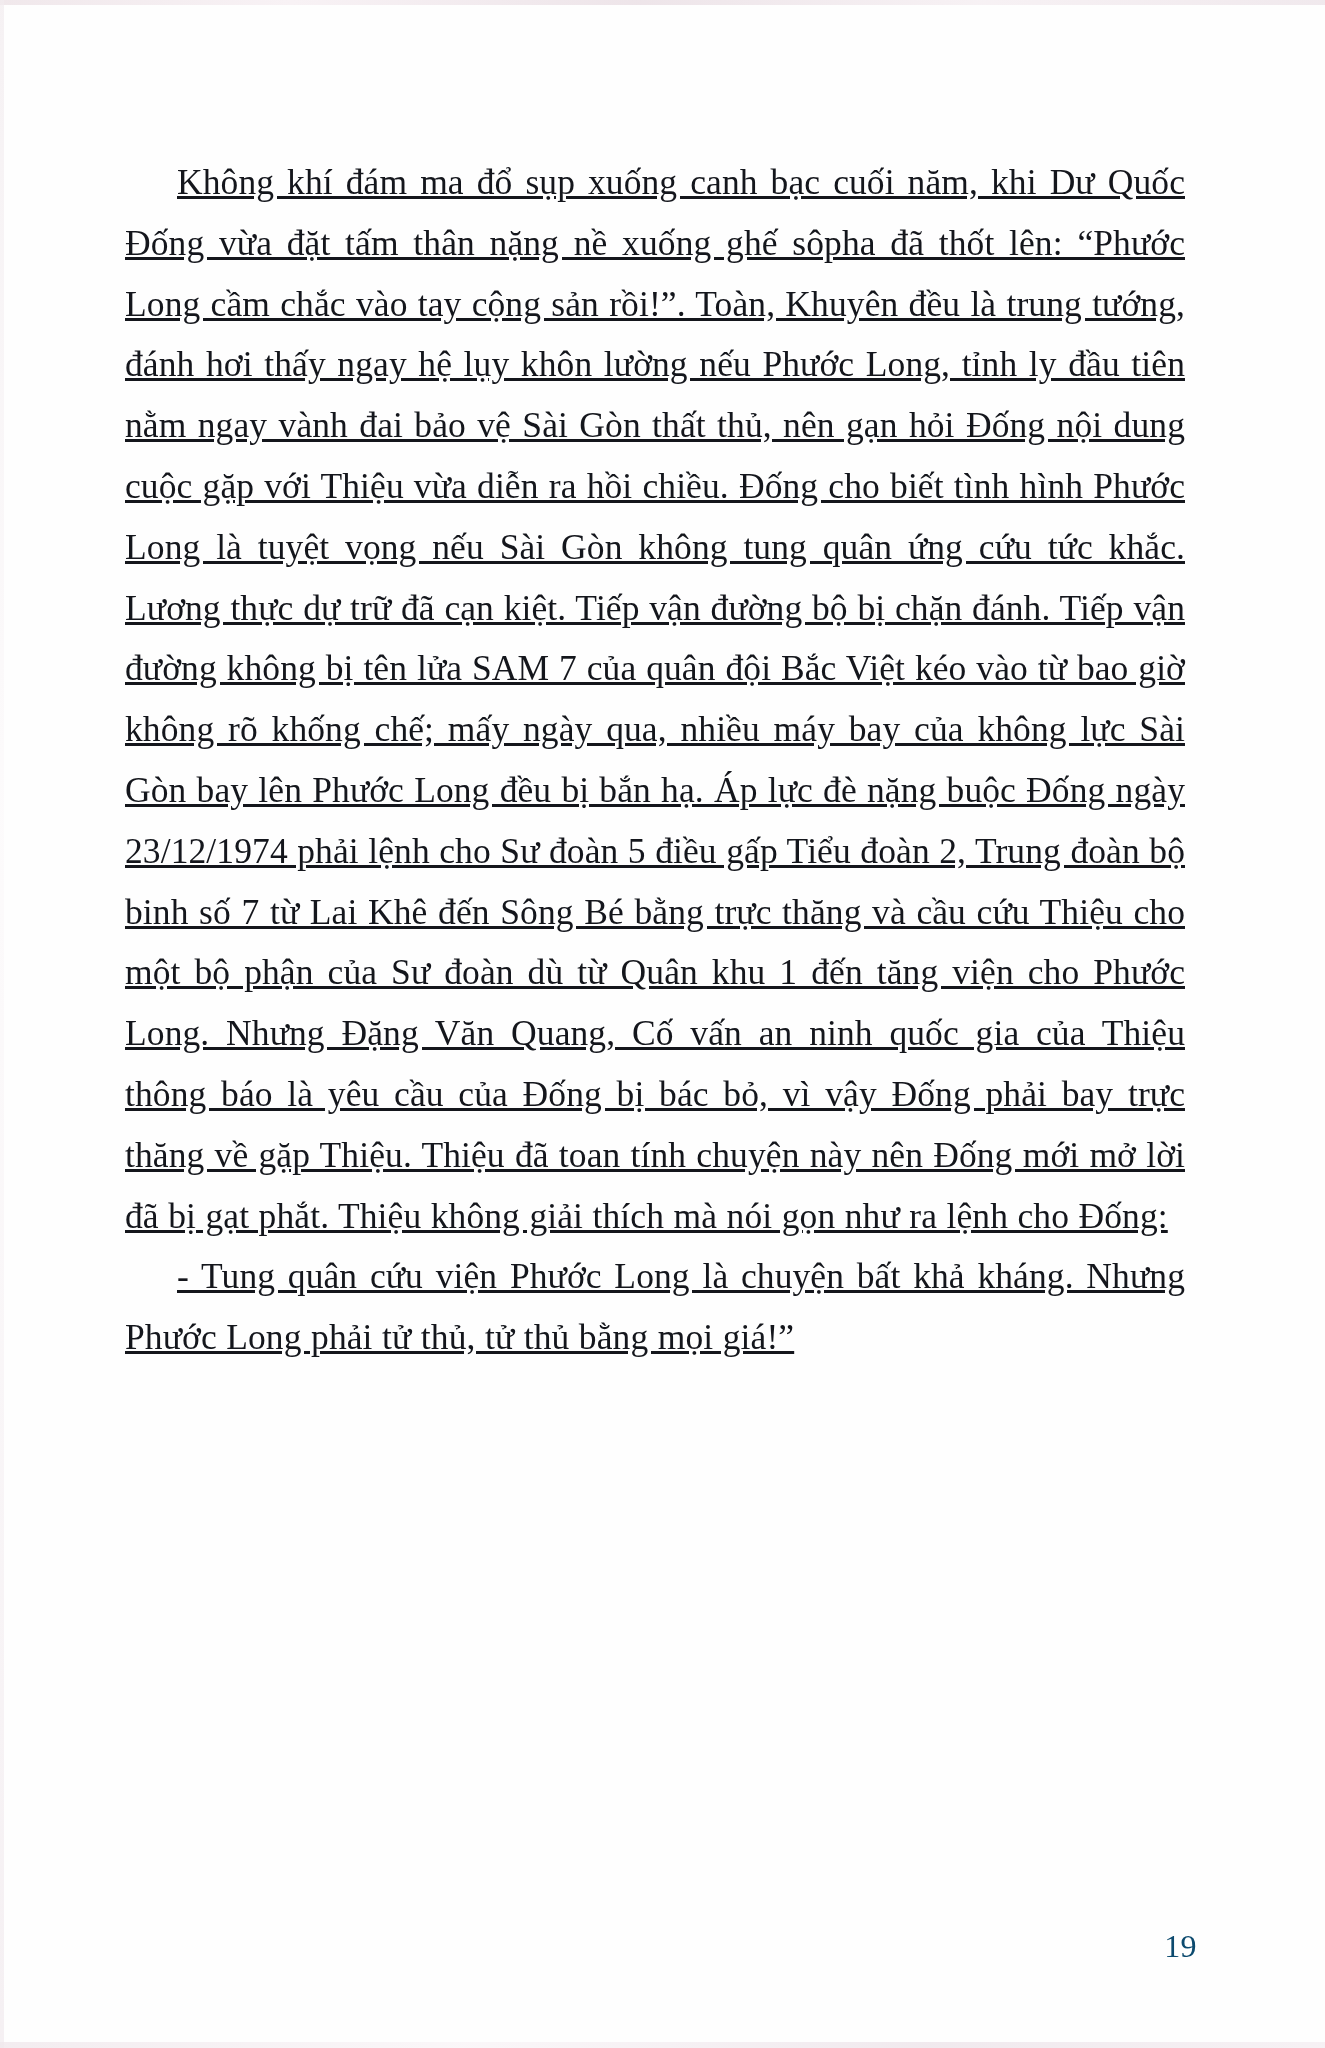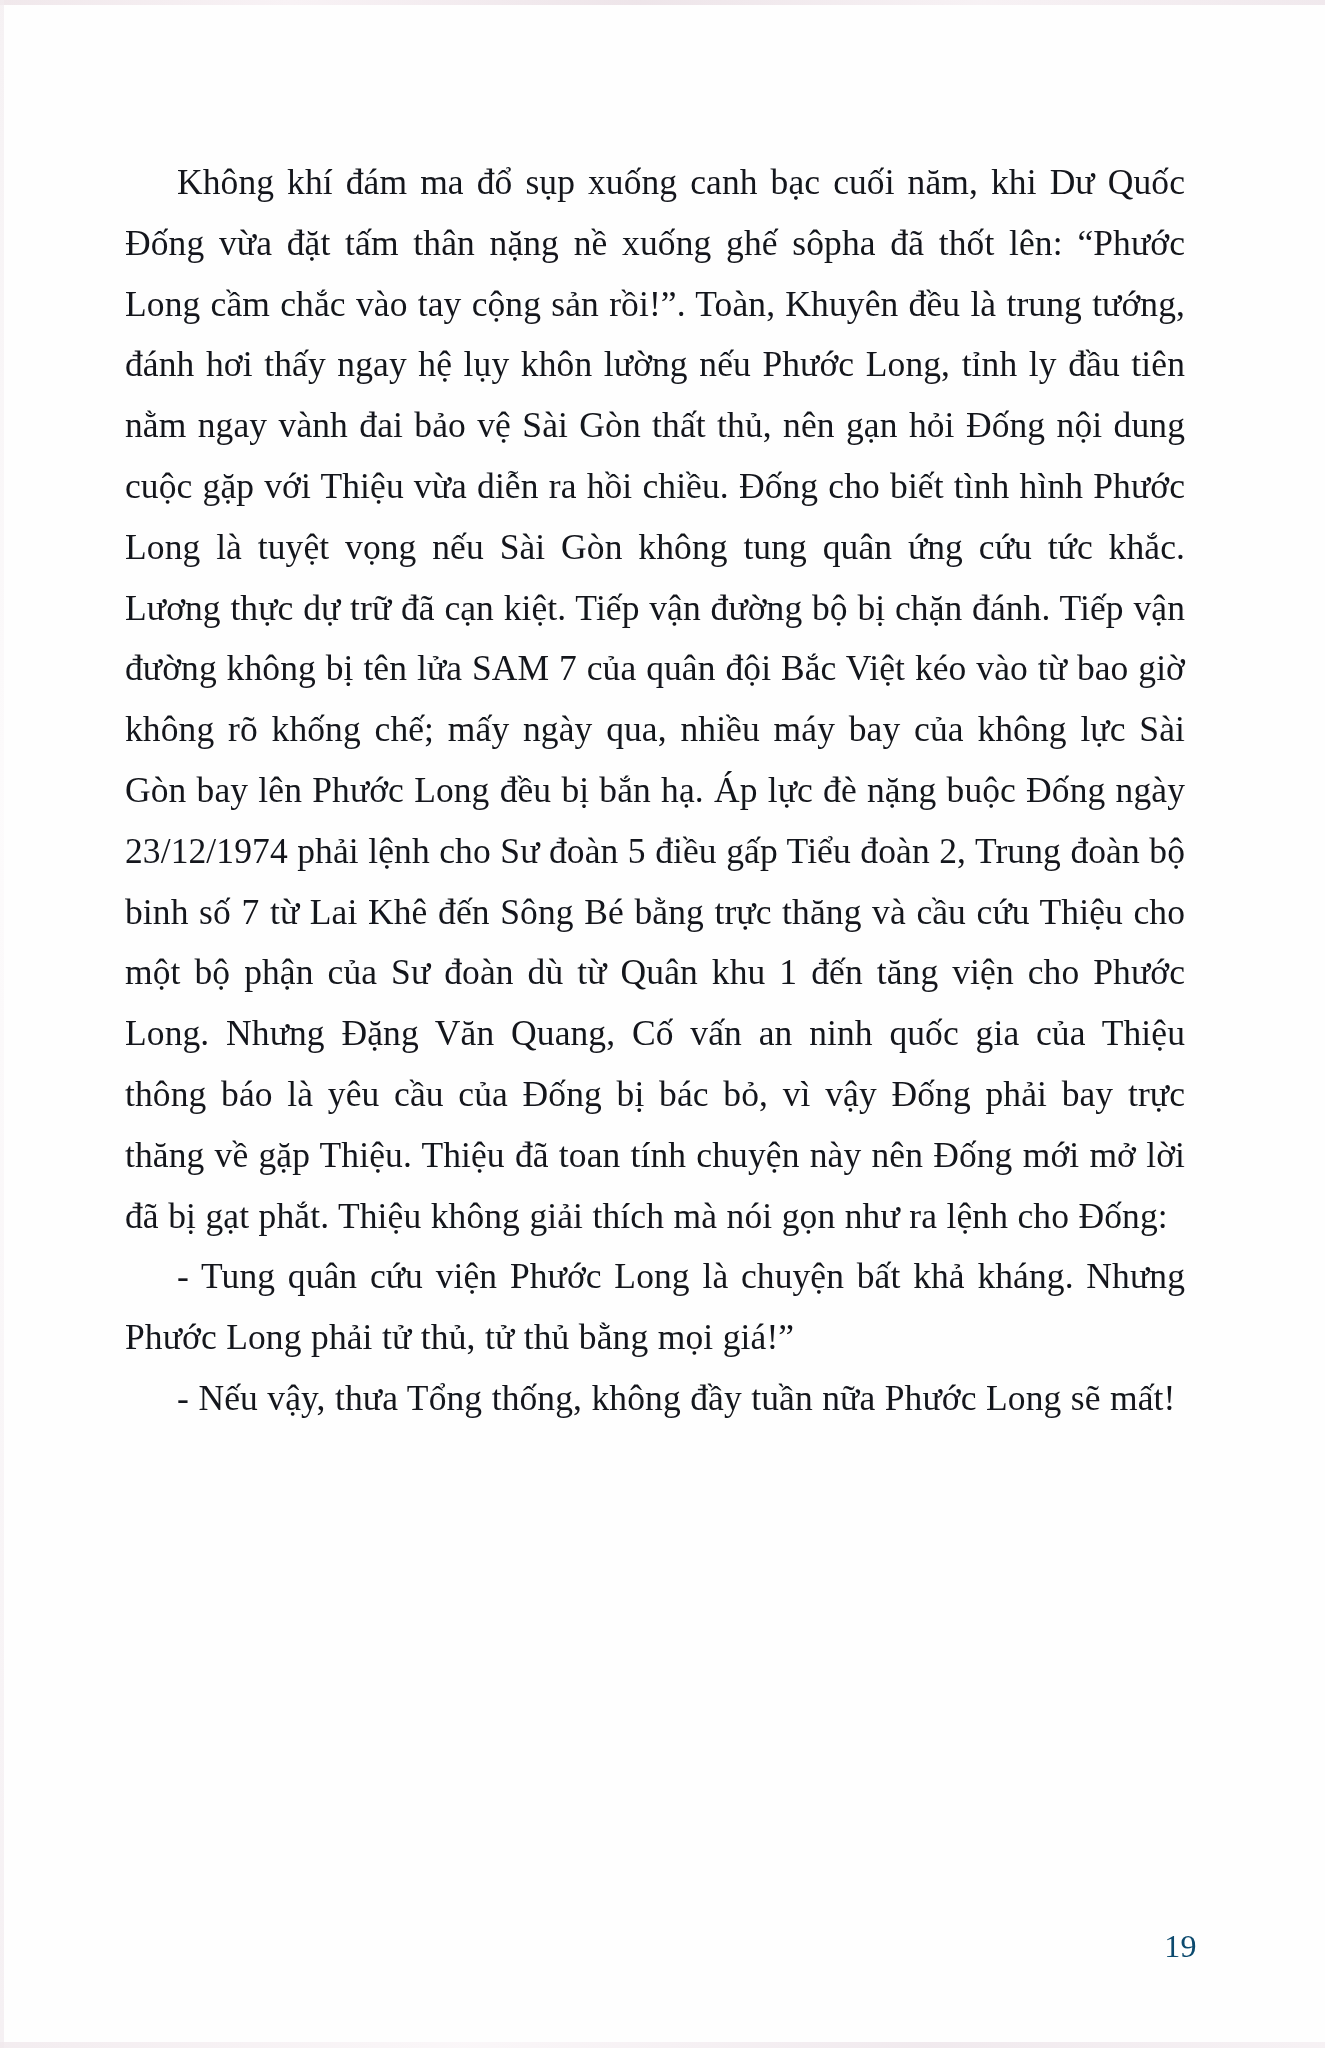--- a/index.html
+++ b/index.html
@@ -71,20 +71,21 @@
     color: #14161c;
     text-align: justify;
     text-justify: inter-word;
     letter-spacing: 0.1px;
     word-spacing: 0.5px;
     -webkit-font-smoothing: antialiased;
   }
 
   p.para.indent {
     text-indent: 52px;
+    text-decoration: underline;
   }
 
   
   p.para + p.para {
     margin-top: 0;
   }
 
   .page-number {
     position: absolute;
     right: 128px;
@@ -100,18 +101,17 @@
 
 <div class="page">
 
   <div class="scan-edge-top"></div>
   <div class="scan-edge-left"></div>
   <div class="scan-edge-bottom"></div>
 
   <div class="text-block">
     <p class="para indent">Không khí đám ma đổ sụp xuống canh bạc cuối năm, khi Dư Quốc Đống vừa đặt tấm thân nặng nề xuống ghế sôpha đã thốt lên: “Phước Long cầm chắc vào tay cộng sản rồi!”. Toàn, Khuyên đều là trung tướng, đánh hơi thấy ngay hệ lụy khôn lường nếu Phước Long, tỉnh ly đầu tiên nằm ngay vành đai bảo vệ Sài Gòn thất thủ, nên gạn hỏi Đống nội dung cuộc gặp với Thiệu vừa diễn ra hồi chiều. Đống cho biết tình hình Phước Long là tuyệt vọng nếu Sài Gòn không tung quân ứng cứu tức khắc. Lương thực dự trữ đã cạn kiệt. Tiếp vận đường bộ bị chặn đánh. Tiếp vận đường không bị tên lửa SAM 7 của quân đội Bắc Việt kéo vào từ bao giờ không rõ khống chế; mấy ngày qua, nhiều máy bay của không lực Sài Gòn bay lên Phước Long đều bị bắn hạ. Áp lực đè nặng buộc Đống ngày 23/12/1974 phải lệnh cho Sư đoàn 5 điều gấp Tiểu đoàn 2, Trung đoàn bộ binh số 7 từ Lai Khê đến Sông Bé bằng trực thăng và cầu cứu Thiệu cho một bộ phận của Sư đoàn dù từ Quân khu 1 đến tăng viện cho Phước Long. Nhưng Đặng Văn Quang, Cố vấn an ninh quốc gia của Thiệu thông báo là yêu cầu của Đống bị bác bỏ, vì vậy Đống phải bay trực thăng về gặp Thiệu. Thiệu đã toan tính chuyện này nên Đống mới mở lời đã bị gạt phắt. Thiệu không giải thích mà nói gọn như ra lệnh cho Đống:</p>
     <p class="para indent">- Tung quân cứu viện Phước Long là chuyện bất khả kháng. Nhưng Phước Long phải tử thủ, tử thủ bằng mọi giá!”</p>
-    <p class="para indent">- Nếu vậy, thưa Tổng thống, không đầy tuần nữa Phước Long sẽ mất!</p>
   </div>
 
   <div class="page-number">19</div>
 
 </div>
 
 </body></html>

